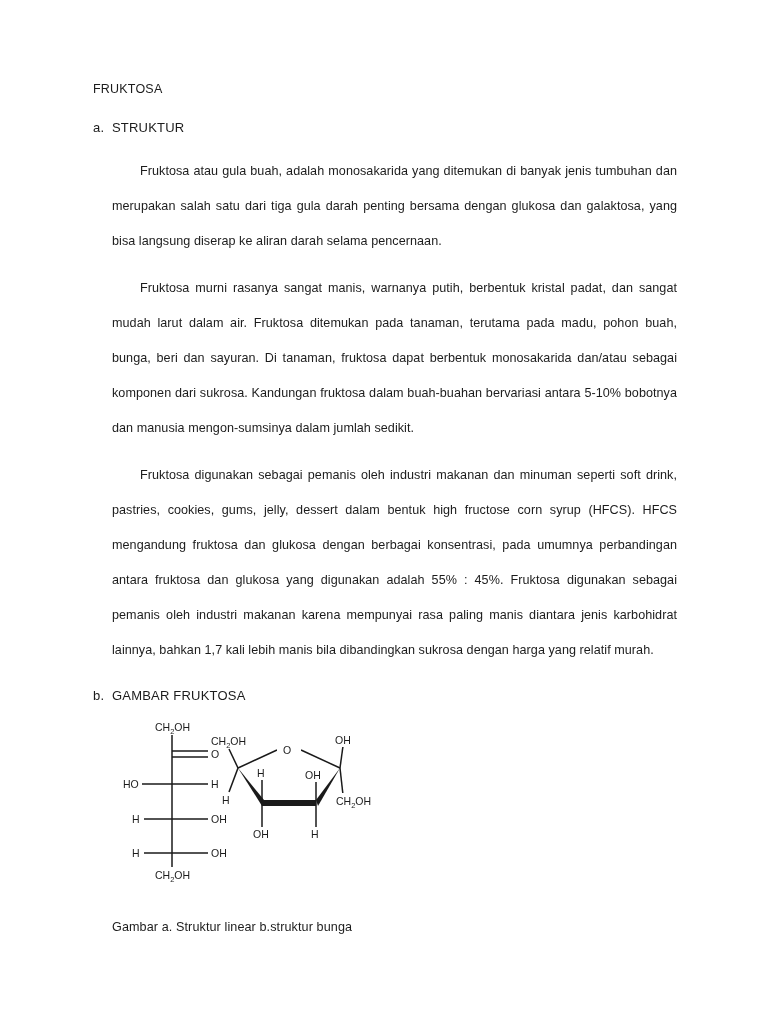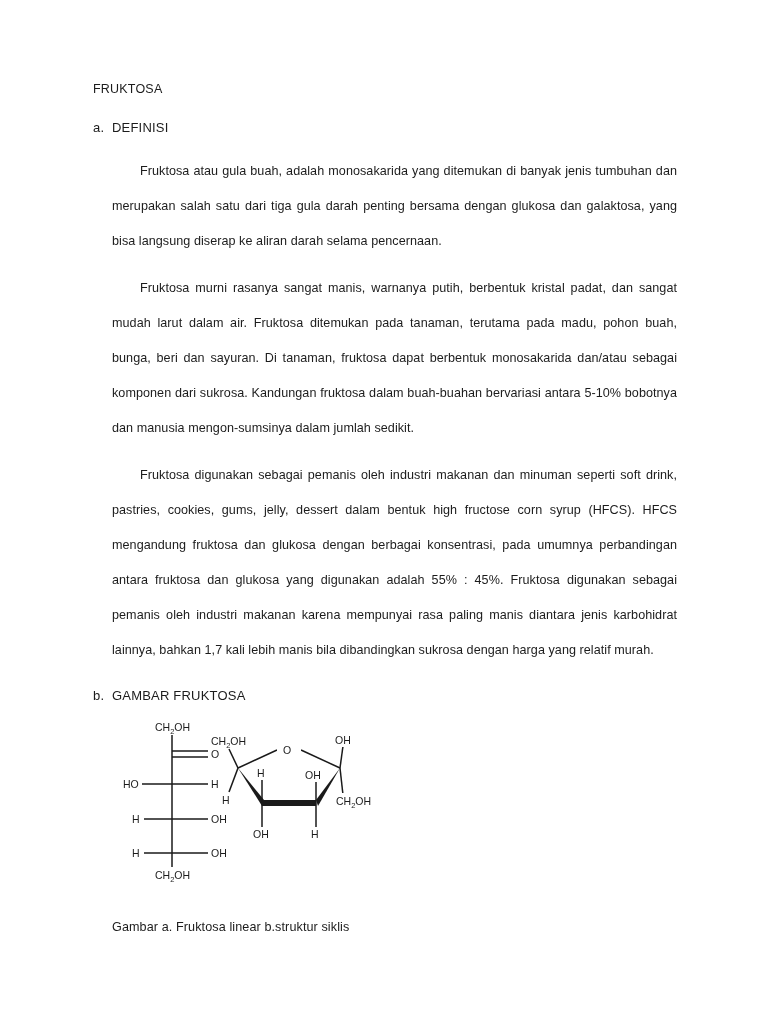--- a/index.html
+++ b/index.html
@@ -98,21 +98,21 @@
 </head>
 <body>
 
 <div class="page">
   <div class="content">
 
     <div class="doc-title">FRUKTOSA</div>
 
     <div class="section-head">
       <span class="marker">a.</span>
-      <span>DEFINISI</span>
+      <span>STRUKTUR</span>
     </div>
 
     <div class="body-block">
       <p class="para">Fruktosa atau gula buah, adalah monosakarida yang ditemukan di banyak jenis tumbuhan dan merupakan salah satu dari tiga gula darah penting bersama dengan glukosa dan galaktosa, yang bisa langsung diserap ke aliran darah selama pencernaan.</p>
       <p class="para">Fruktosa murni rasanya sangat manis, warnanya putih, berbentuk kristal padat, dan sangat mudah larut dalam air. Fruktosa ditemukan pada tanaman, terutama pada madu, pohon buah, bunga, beri dan sayuran. Di tanaman, fruktosa dapat berbentuk monosakarida dan/atau sebagai komponen dari sukrosa. Kandungan fruktosa dalam buah-buahan bervariasi antara 5-10% bobotnya dan manusia mengon-sumsinya dalam jumlah sedikit.</p>
       <p class="para last">Fruktosa digunakan sebagai pemanis oleh industri makanan dan minuman seperti soft drink, pastries, cookies, gums, jelly, dessert dalam bentuk high fructose corn syrup (HFCS). HFCS mengandung fruktosa dan glukosa dengan berbagai konsentrasi, pada umumnya perbandingan antara fruktosa dan glukosa yang digunakan adalah 55% : 45%. Fruktosa digunakan sebagai pemanis oleh industri makanan karena mempunyai rasa paling manis diantara jenis karbohidrat lainnya, bahkan 1,7 kali lebih manis bila dibandingkan sukrosa dengan harga yang relatif murah.</p>
     </div>
 
     <div class="section-head-b">
       <span class="marker">b.</span>
@@ -209,16 +209,16 @@
 
           <rect x="192" y="55" width="22" height="14" fill="#ffffff" stroke="none"></rect>
           <text x="193" y="66">OH</text>
 
           <rect x="197" y="114" width="14" height="14" fill="#ffffff" stroke="none"></rect>
           <text x="199" y="125">H</text>
         </g>
       </svg>
     </div>
 
-    <div class="caption">Gambar a. Fruktosa linear b.struktur siklis</div>
+    <div class="caption">Gambar a. Struktur linear b.struktur bunga</div>
 
   </div>
 </div>
 
 </body></html>

